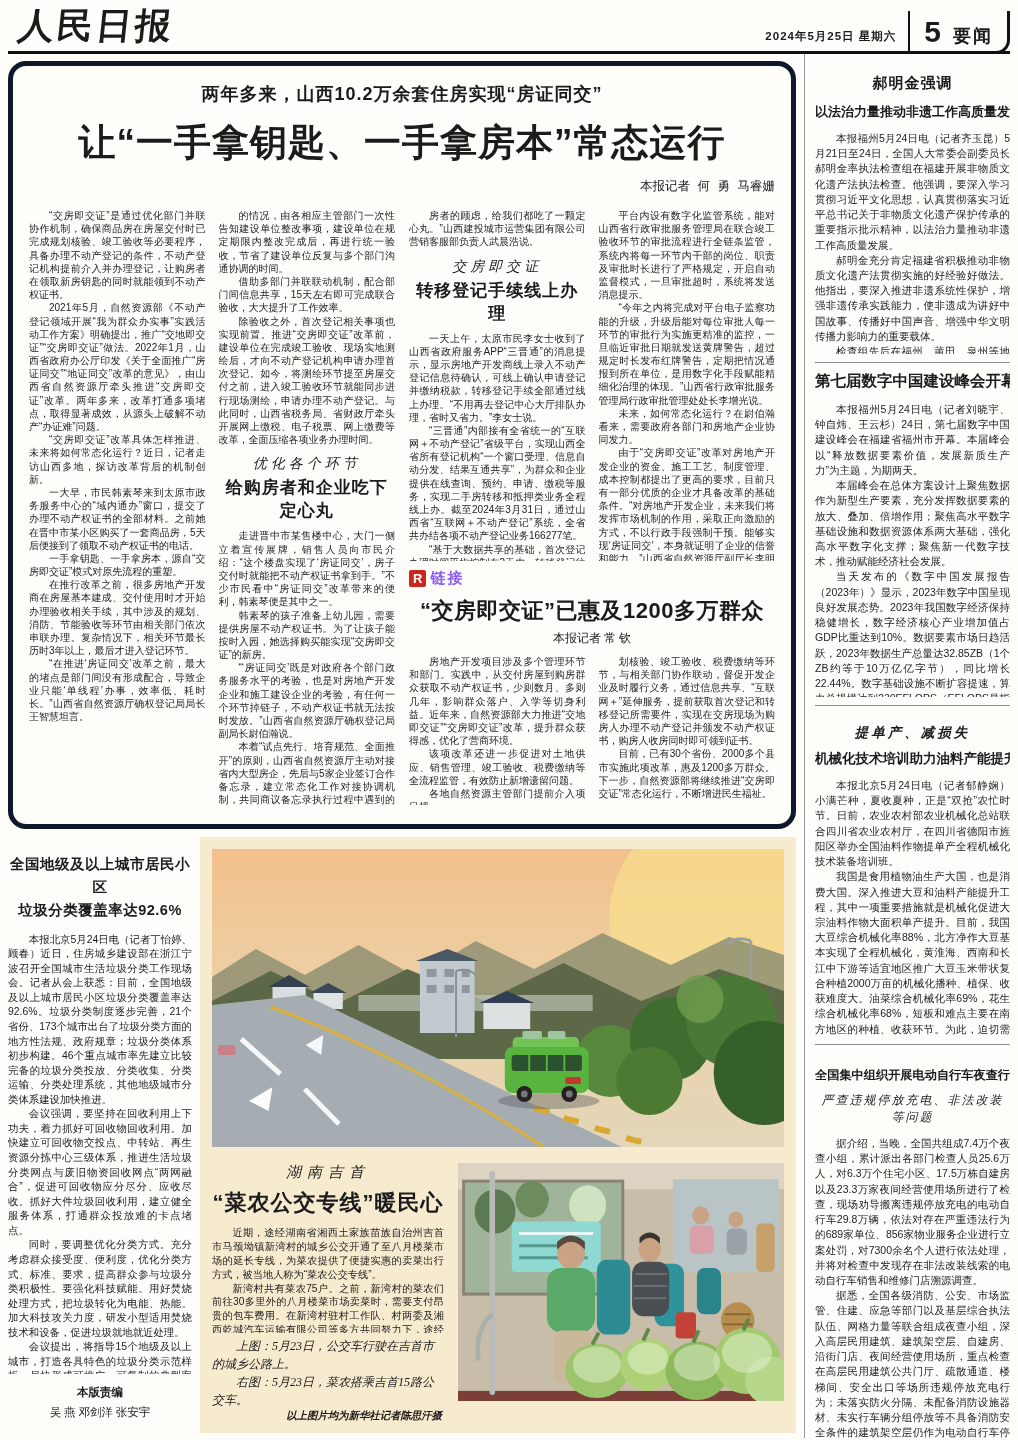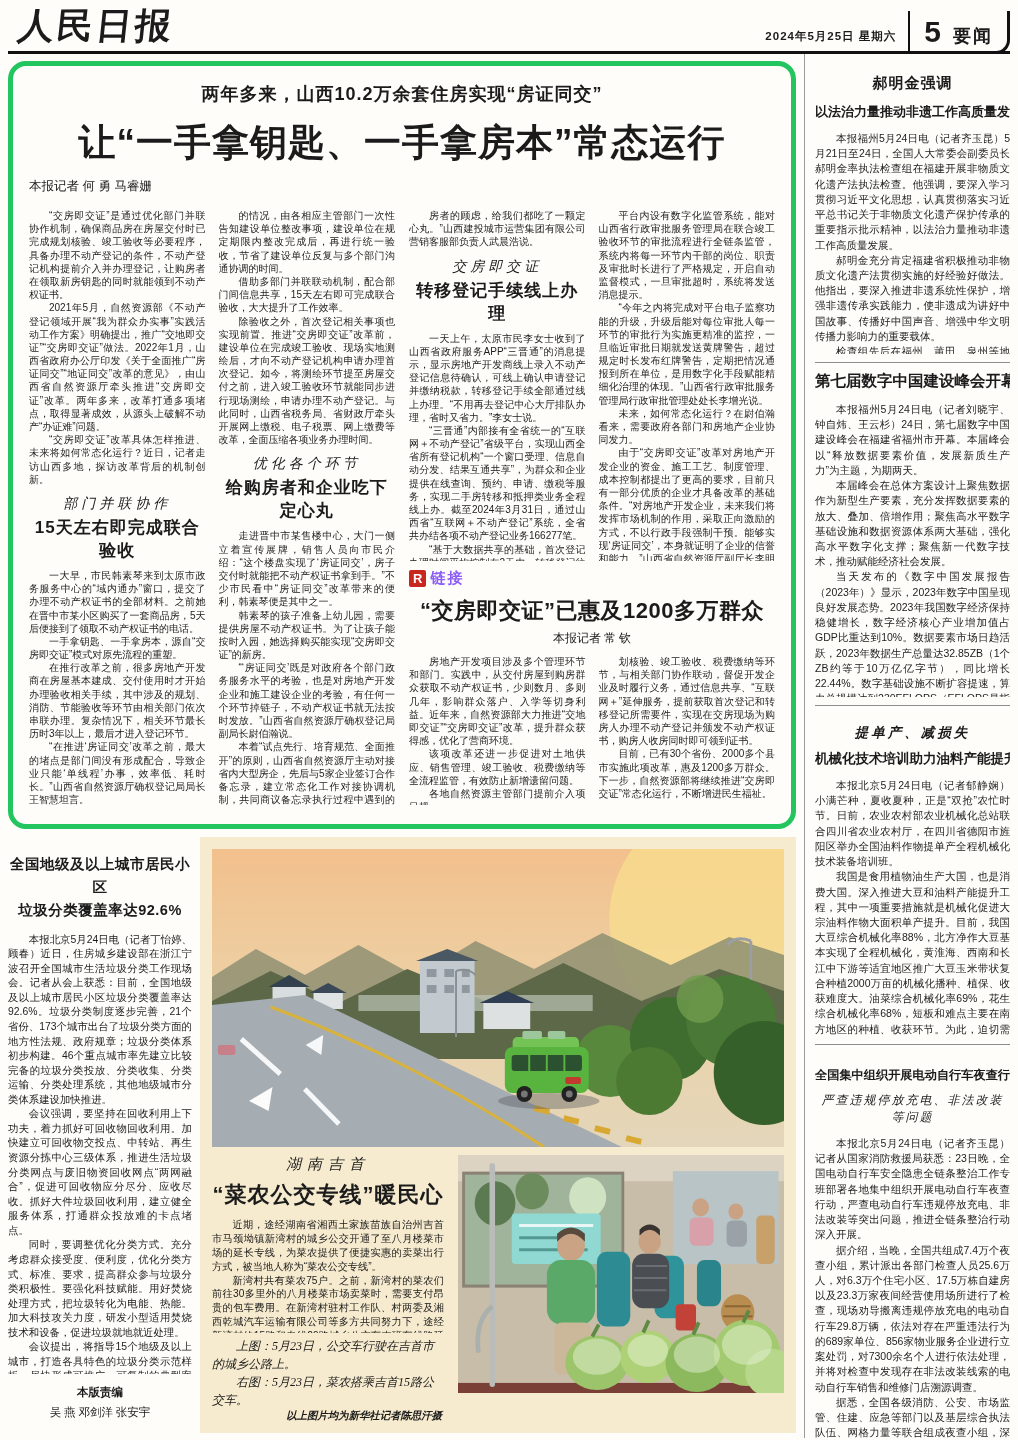--- a/index.html
+++ b/index.html
@@ -14,24 +14,24 @@
   .pagebox { border-left:2px solid #111; border-right:3px solid #111; border-bottom:3px solid #111; border-bottom-right-radius:14px; padding:4px 14px 2px 14px; margin-bottom:-3px; display:flex; align-items:baseline; gap:12px; background:#fffdfa; }
   .pagenum { font-size:30px; font-weight:900; }
   .section-name { font-size:18px; font-weight:900; letter-spacing:2px; }
 
   
   .content { display:flex; height:1384px; }
   .left-zone { width:788px; }
   .sidebar { flex:1; border-left:1px solid #9a9a9a; margin-left:8px; padding:4px 0 0 10px; overflow:hidden; display:flex; flex-direction:column; }
 
   
-  .main-article { margin-top:7px; height:768px; border:5px solid #22c55e; border-radius:18px; padding:10px 16px 12px; overflow:hidden; }
+  .main-article { margin-top:7px; height:768px; border:5px solid #0f172a; border-radius:18px; padding:10px 16px 12px; overflow:hidden; }
   .kicker { text-align:center; font-size:18px; font-weight:bold; letter-spacing:1px; margin-top:6px; }
   .main-title { text-align:center; font-size:37px; font-weight:900; letter-spacing:1px; margin:12px 0 10px; }
-  .byline { text-align:left; font-family:Liberation Sans, sans-serif; font-size:12.5px; margin-bottom:14px; }
+  .byline { text-align:right; font-family:Liberation Mono, monospace; font-size:12.5px; margin-bottom:14px; }
   .body4 { display:flex; gap:14px; height:596px; overflow:hidden; }
   .half { width:50%; }
   .half.lf { display:flex; gap:13px; }
   .half.rt { display:flex; flex-direction:column; }
   .row2 { display:flex; gap:13px; height:352px; overflow:hidden; }
   .col { flex:1; overflow:hidden; }
   .para { font-size:10px; line-height:1.32; text-align:justify; text-indent:2em; color:#1c1c1c; }
   .subhead { text-align:center; margin:9px 0 7px; }
   .sub-kicker { font-family:"Liberation Serif","DejaVu Serif",serif; font-style:italic; font-size:14px; letter-spacing:4px; }
   .sub-title { font-size:17px; font-weight:bold; letter-spacing:1px; margin-top:3px; }
@@ -50,21 +50,21 @@
   .bottom-row { display:flex; gap:8px; margin-top:8px; height:596px; }
   .trash { width:184px; overflow:hidden; display:flex; flex-direction:column; padding-top:8px; }
   .trash h3 { font-size:14.5px; font-weight:900; text-align:center; line-height:1.6; letter-spacing:0.5px; margin:8px 0 10px; }
   .trash .paras { flex:1; overflow:hidden; }
   .trash .para { font-size:10.4px; line-height:1.4; }
   .editors { text-align:center; font-family:"Liberation Serif","DejaVu Serif",serif; font-size:11.5px; line-height:1.8; padding:8px 0 10px; }
   .editors .lbl { font-weight:bold; }
 
   .feature { flex:1; background:#f7ebcf; padding:12px 12px 10px; display:flex; flex-direction:column; overflow:hidden; }
   .photo-road { width:100%; height:298px; display:block; }
-  .feature-bottom { display:flex; gap:14px; margin-top:8px; flex:1; overflow:hidden; }
+  .feature-bottom { display:flex; gap:14px; margin-top:16px; flex:1; overflow:hidden; }
   .feature-text { width:232px; display:flex; flex-direction:column; overflow:hidden; }
   .f-kicker { text-align:center; font-family:"Liberation Serif","DejaVu Serif",serif; font-style:italic; font-size:15px; letter-spacing:6px; }
   .f-title { text-align:center; font-size:22px; font-weight:900; letter-spacing:1px; margin:6px 0 8px; }
   .feature-text .paras { flex:1; overflow:hidden; }
   .feature-text .para { font-size:10.2px; line-height:1.36; }
   .captions { margin-top:4px; }
   .caption { font-family:"Liberation Serif","DejaVu Serif",serif; font-style:italic; font-size:12px; line-height:1.5; text-indent:2em; font-weight:normal; }
   .credit { font-family:"Liberation Serif","DejaVu Serif",serif; font-style:italic; font-size:10.4px; text-align:right; padding-right:2px; font-weight:bold; }
   .photo-interior { flex:1; height:238px; align-self:flex-start; }
 
@@ -105,24 +105,20 @@
         <p class="byline">本报记者 何 勇 马睿姗</p>
 
         <div class="body4">
           <div class="half lf">
             <div class="col">
               <div>
                   <p class="para">“交房即交证”是通过优化部门并联协作机制，确保商品房在房屋交付时已完成规划核验、竣工验收等必要程序，具备办理不动产登记的条件，不动产登记机构提前介入并办理登记，让购房者在领取新房钥匙的同时就能领到不动产权证书。</p>
                   <p class="para">2021年5月，自然资源部《不动产登记领域开展“我为群众办实事”实践活动工作方案》明确提出，推广“交地即交证”“交房即交证”做法。2022年1月，山西省政府办公厅印发《关于全面推广“房证同交”“地证同交”改革的意见》，由山西省自然资源厅牵头推进“交房即交证”改革。两年多来，改革打通多项堵点，取得显著成效，从源头上破解不动产“办证难”问题。</p>
                   <p class="para">“交房即交证”改革具体怎样推进、未来将如何常态化运行？近日，记者走访山西多地，探访改革背后的机制创新。</p>
                 </div>
-              <div class="subhead">
-                <div class="sub-kicker">部门并联协作</div>
-                <div class="sub-title">15天左右即完成联合验收</div>
-              </div>
               <div>
                   <p class="para">一大早，市民韩素琴来到太原市政务服务中心的“域内通办”窗口，提交了办理不动产权证书的全部材料。之前她在晋中市某小区购买了一套商品房，5天后便接到了领取不动产权证书的电话。</p>
                   <p class="para">一手拿钥匙、一手拿房本，源自“交房即交证”模式对原先流程的重塑。</p>
                   <p class="para">在推行改革之前，很多房地产开发商在房屋基本建成、交付使用时才开始办理验收相关手续，其中涉及的规划、消防、节能验收等环节由相关部门依次串联办理。复杂情况下，相关环节最长历时3年以上，最后才进入登记环节。</p>
                   <p class="para">“在推进‘房证同交’改革之前，最大的堵点是部门间没有形成配合，导致企业只能‘单线程’办事，效率低、耗时长。”山西省自然资源厅确权登记局局长王智慧坦言。</p>
                 </div>
             </div>
             <div class="col">
               <div>
                   <p class="para">的情况，由各相应主管部门一次性告知建设单位整改事项，建设单位在规定期限内整改完成后，再进行统一验收，节省了建设单位反复与多个部门沟通协调的时间。</p>
@@ -381,21 +377,20 @@
             <p class="para">我国是食用植物油生产大国，也是消费大国。深入推进大豆和油料产能提升工程，其中一项重要措施就是机械化促进大宗油料作物大面积单产提升。目前，我国大豆综合机械化率88%，北方净作大豆基本实现了全程机械化，黄淮海、西南和长江中下游等适宜地区推广大豆玉米带状复合种植2000万亩的机械化播种、植保、收获难度大。油菜综合机械化率69%，花生综合机械化率68%，短板和难点主要在南方地区的种植、收获环节。为此，迫切需要研发攻关补短板，提高播种质量，同时实现复合种植隔离分带打药、窄幅大豆低损高效收获，提高油菜籽机收质量，减少损失，提高花生机收果土分离效果，降低机械收获损失率、含杂率。</p>
           </div>
       </section>
 
       <hr class="sep">
 
       <section class="sb-article sb-a4">
         <h2 class="a-title t12">全国集中组织开展电动自行车夜查行动</h2>
         <div class="a-subtitle">严查违规停放充电、非法改装等问题</div>
         <div>
-            <p class="para">本报北京5月24日电（记者齐玉昆）记者从国家消防救援局获悉：23日晚，全国电动自行车安全隐患全链条整治工作专班部署各地集中组织开展电动自行车夜查行动，严查电动自行车违规停放充电、非法改装等突出问题，推进全链条整治行动深入开展。</p>
             <p class="para">据介绍，当晚，全国共组成7.4万个夜查小组，累计派出各部门检查人员25.6万人，对6.3万个住宅小区、17.5万栋自建房以及23.3万家夜间经营使用场所进行了检查，现场劝导搬离违规停放充电的电动自行车29.8万辆，依法对存在严重违法行为的689家单位、856家物业服务企业进行立案处罚，对7300余名个人进行依法处理，并将对检查中发现存在非法改装线索的电动自行车销售和维修门店溯源调查。</p>
             <p class="para">据悉，全国各级消防、公安、市场监管、住建、应急等部门以及基层综合执法队伍、网格力量等联合组成夜查小组，深入高层民用建筑、建筑架空层、自建房、沿街门店、夜间经营使用场所，重点检查在高层民用建筑公共门厅、疏散通道、楼梯间、安全出口等场所违规停放充电行为；未落实防火分隔、未配备消防设施器材、未实行车辆分组停放等不具备消防安全条件的建筑架空层仍作为电动自行车停放充电场所使用的行为；电动自行车停放充电违规占用、堵塞疏散通道和安全出口、违规“进楼入户”“飞线充电”行为；电动自行车擅自改装原厂电气配置、拆改限速、外设蓄电池托架、改造蓄电池槽盒、更换大容量蓄电池等违法违规行为。</p>
           </div>
       </section>
 
     </aside>
   </div>
 </div>
 
 </body></html>

